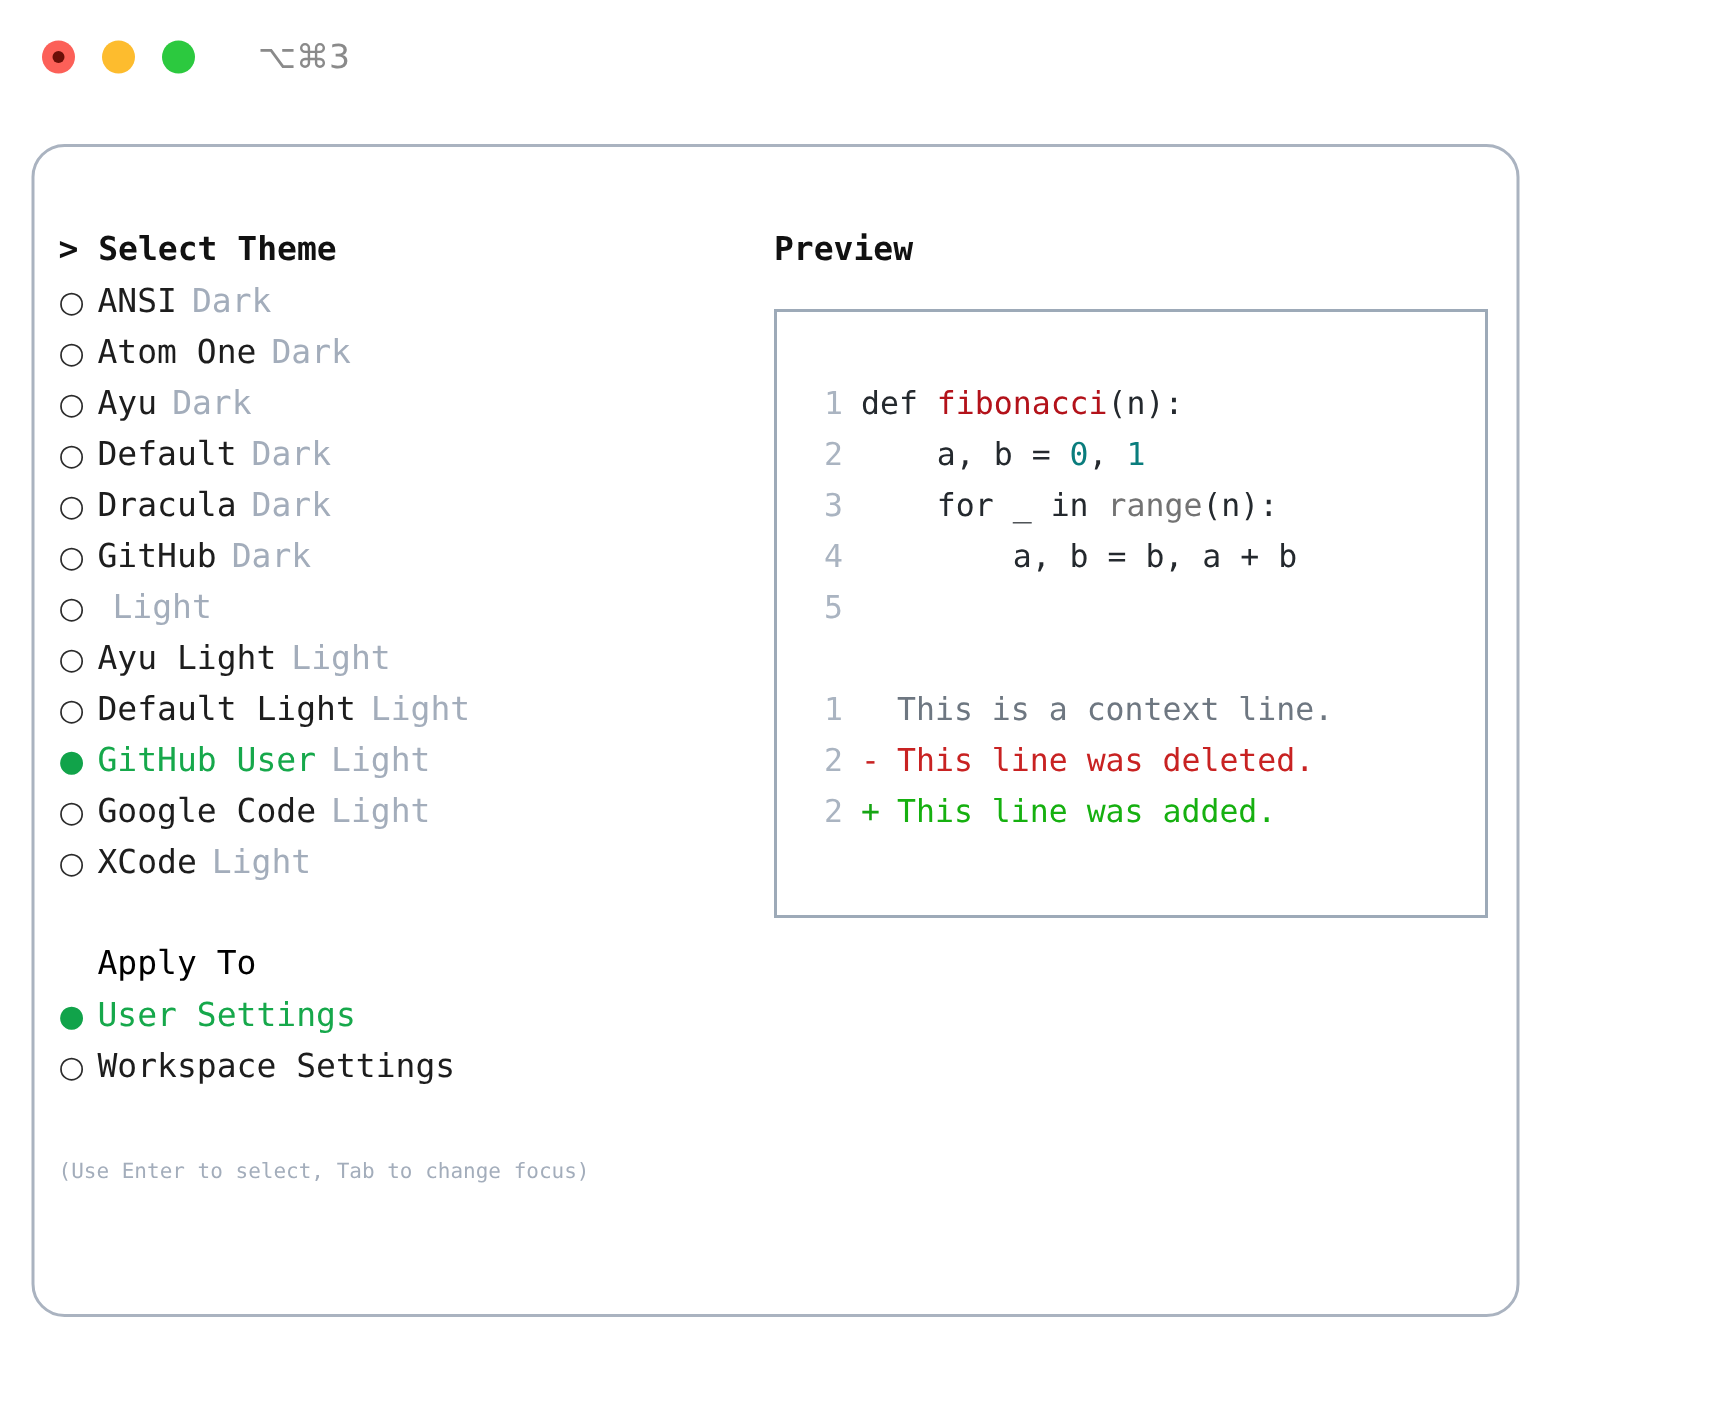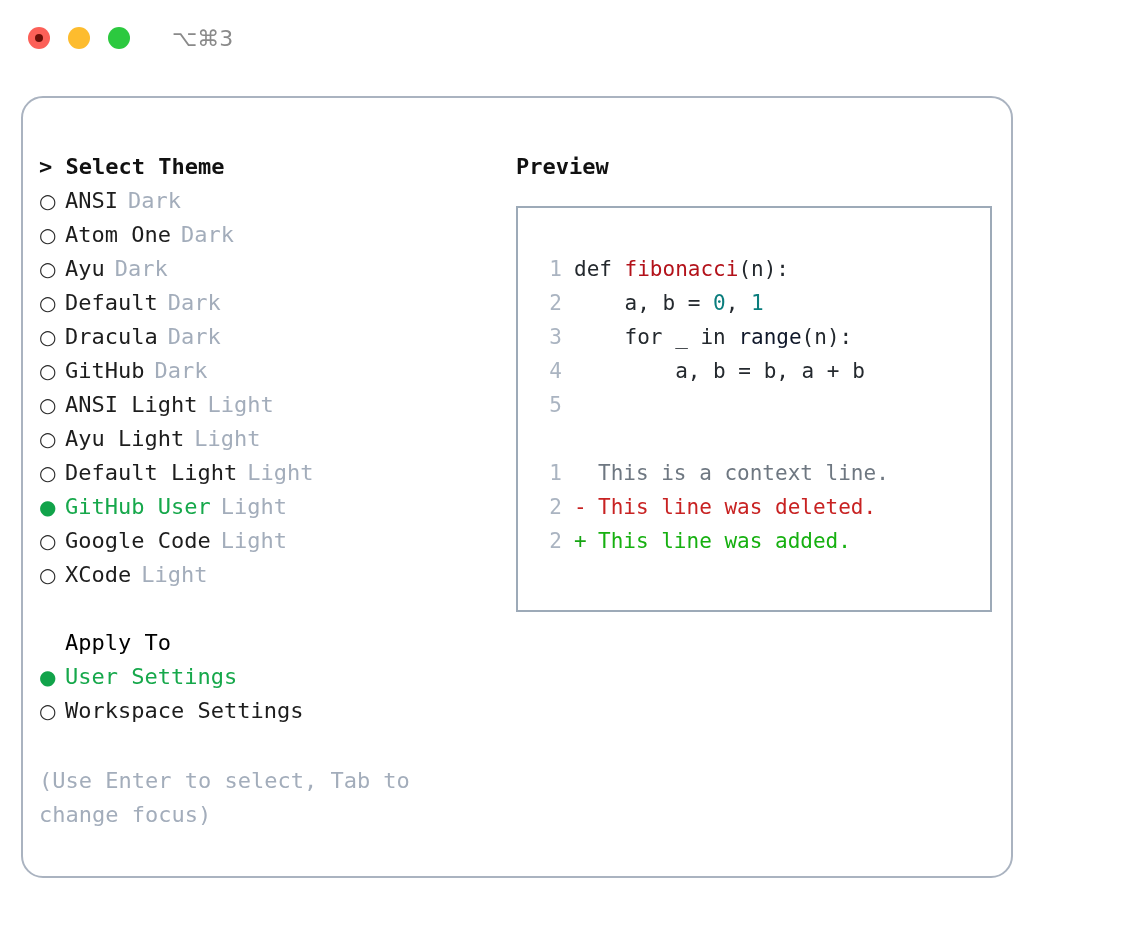--- a/index.html
+++ b/index.html
@@ -137,21 +137,21 @@
     line-height: 34px;
     height: 34px;
     font-size: 22px;
     white-space: pre;
   }
   .apply-row .opt-label { color: #1d1d1d; }
   .apply-row.selected .opt-label { color: #16a84b; }
 
   .hint {
     margin-top: 36px;
-    font-size: 22px;
+    font-size: 14px;
     line-height: 34px;
     color: #a3adbb;
     width: 410px;
   }
 
   
   .right-pane {
     position: absolute;
     left: 477px;
     top: 52px;
@@ -183,21 +183,21 @@
     margin-right: 12px;
   }
   .mark {
     width: 24px;
     flex: 0 0 24px;
     text-align: left;
   }
   .code-text { color: #24292e; }
   .tok-fn   { color: #b3121a; }
   .tok-num  { color: #0a7d7d; }
-  .tok-call { color: #0f172a; text-align: center; }
+  .tok-call { color: #737373; text-align: center; }
   .spacer-line { height: 34px; }
 
   .diff-line .mark.del { color: #c82222; }
   .diff-line .mark.add { color: #16a513; }
   .diff-ctx  { color: #6e7781; }
   .diff-del  { color: #c82222; }
   .diff-add  { color: #16b010; }
 </style>
 </head>
 <body>
@@ -219,21 +219,21 @@
       <div class="left-pane">
         <div class="pane-title">&gt; Select Theme</div>
 
         <div class="theme-list" id="theme-list">
             <div class="theme-row"><span class="bullet">○</span><span class="theme-name">ANSI</span><span class="theme-cat">Dark</span></div>
             <div class="theme-row"><span class="bullet">○</span><span class="theme-name">Atom One</span><span class="theme-cat">Dark</span></div>
             <div class="theme-row"><span class="bullet">○</span><span class="theme-name">Ayu</span><span class="theme-cat">Dark</span></div>
             <div class="theme-row"><span class="bullet">○</span><span class="theme-name">Default</span><span class="theme-cat">Dark</span></div>
             <div class="theme-row"><span class="bullet">○</span><span class="theme-name">Dracula</span><span class="theme-cat">Dark</span></div>
             <div class="theme-row"><span class="bullet">○</span><span class="theme-name">GitHub</span><span class="theme-cat">Dark</span></div>
-            <div class="theme-row"><span class="bullet">○</span><span class="theme-name">ANSI Light</span><span class="theme-cat">Light</span></div>
+            <div class="theme-row"><span class="bullet">○</span><span class="theme-cat">Light</span></div>
             <div class="theme-row"><span class="bullet">○</span><span class="theme-name">Ayu Light</span><span class="theme-cat">Light</span></div>
             <div class="theme-row"><span class="bullet">○</span><span class="theme-name">Default Light</span><span class="theme-cat">Light</span></div>
             <div class="theme-row selected"><span class="bullet selected">●</span><span class="theme-name">GitHub User</span><span class="theme-cat">Light</span></div>
             <div class="theme-row"><span class="bullet">○</span><span class="theme-name">Google Code</span><span class="theme-cat">Light</span></div>
             <div class="theme-row"><span class="bullet">○</span><span class="theme-name">XCode</span><span class="theme-cat">Light</span></div>
           </div>
 
         <div class="apply-block">
           <div class="apply-title">Apply To</div>
           <div id="apply-list">

